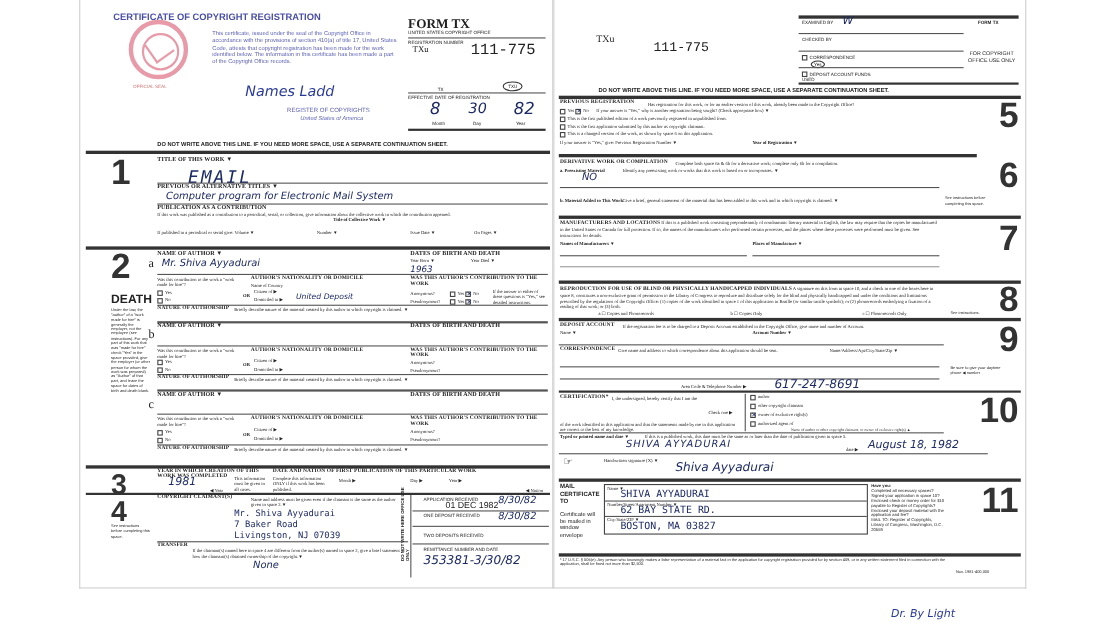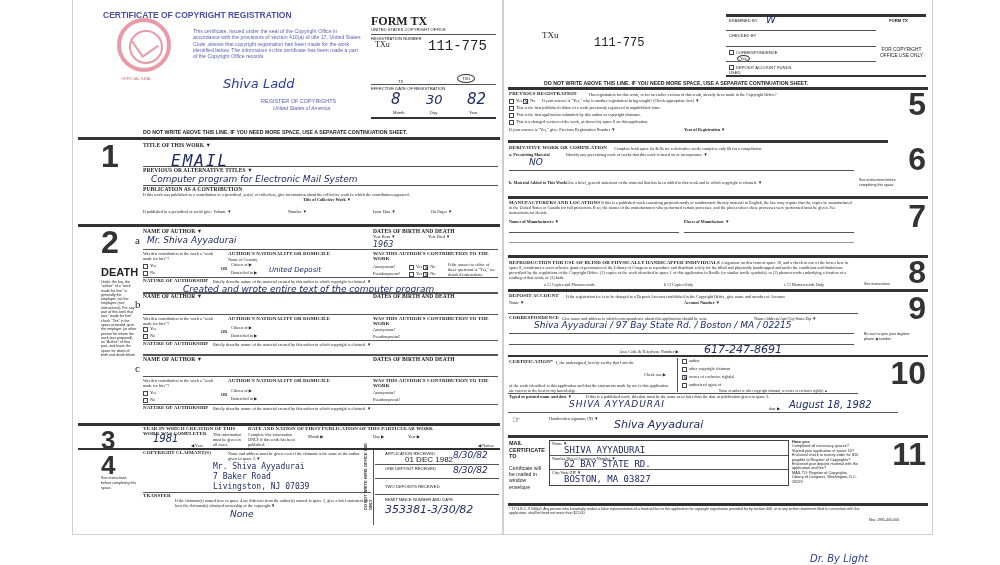--- a/index.html
+++ b/index.html
@@ -35,21 +35,21 @@
 
   <div class="abs sans" style="left:30px;top:10px;font-size:8.5px;font-weight:bold;color:#4a4fa8;">CERTIFICATE OF COPYRIGHT REGISTRATION</div>
 
   <div class="seal">
       <div class="seal-mark"></div>
     </div>
   <div class="abs sans tiny" style="left:48px;top:76px;color:#c77;">OFFICIAL SEAL</div>
 
   <div class="abs sans" style="left:120px;top:28px;width:168px;font-size:5.2px;line-height:6.3px;color:#5a5fb0;">This certificate, issued under the seal of the Copyright Office in accordance with the provisions of section 410(a) of title 17, United States Code, attests that copyright registration has been made for the work identified below. The information in this certificate has been made a part of the Copyright Office records.</div>
 
-  <div class="abs hand" style="left:150px;top:76px;font-size:13px;color:#2a3a9a;">Shiva Ladd</div>
+  <div class="abs hand" style="left:150px;top:76px;font-size:13px;color:#2a3a9a;">Names Ladd</div>
   <div class="abs sans" style="left:188px;top:98px;font-size:5.5px;color:#5a5fb0;">REGISTER OF COPYRIGHTS</div>
   <div class="abs sans" style="left:200px;top:105px;font-size:5.2px;font-style:italic;color:#5a5fb0;">United States of America</div>
 
   <div class="abs" style="left:298px;top:14px;font-size:12px;font-weight:bold;">FORM TX</div>
   <div class="abs sans tiny" style="left:298px;top:27px;">UNITED STATES COPYRIGHT OFFICE</div>
   <div class="thin" style="left:298px;top:34px;width:125px;"></div>
   <div class="abs sans tiny" style="left:298px;top:36px;">REGISTRATION NUMBER</div>
   <div class="abs" style="left:302px;top:40px;font-size:8px;">TXu</div>
   <div class="abs" style="left:355px;top:38px;font-size:14px;font-family:'Liberation Mono',monospace;">111-775</div>
   <div class="abs sans tiny" style="left:325px;top:79px;">TX</div>
@@ -104,21 +104,20 @@
   <div class="abs hand" style="left:196px;top:266px;font-size:7px;">United Deposit</div>
   <div class="abs lbl" style="left:300px;top:251px;width:120px;font-size:5px;">WAS THIS AUTHOR'S CONTRIBUTION TO THE WORK</div>
   <div class="abs tiny" style="left:300px;top:264px;">Anonymous?</div>
   <div class="abs tiny" style="left:300px;top:271px;">Pseudonymous?</div>
   <div class="abs tiny" style="left:336px;top:264px;"><span class="cb"></span>Yes <span class="cb x"></span>No</div>
   <div class="abs tiny" style="left:336px;top:271px;"><span class="cb"></span>Yes <span class="cb x"></span>No</div>
   <div class="abs tiny" style="left:375px;top:262px;width:48px;">If the answer to either of these questions is "Yes," see detailed instructions.</div>
   <div class="thin" style="left:70px;top:277px;width:355px;"></div>
   <div class="abs lbl" style="left:70px;top:278px;font-size:5px;">NATURE OF AUTHORSHIP</div>
   <div class="abs tiny" style="left:140px;top:279px;">Briefly describe nature of the material created by this author in which copyright is claimed. ▼</div>
-  <div class="abs hand" style="left:110px;top:284px;font-size:9px;white-space:nowrap;">Created and wrote entire text of the computer program</div>
 
   <div class="abs sans" style="left:28px;top:266px;font-size:11px;font-weight:bold;">DEATH</div>
   <div class="abs sans" style="left:28px;top:280px;width:36px;font-size:3.6px;line-height:4.3px;">Under the law, the "author" of a "work made for hire" is generally the employer, not the employee (see instructions). For any part of this work that was "made for hire" check "Yes" in the space provided, give the employer (or other person for whom the work was prepared) as "Author" of that part, and leave the space for dates of birth and death blank.</div>
 
   <div class="thin" style="left:70px;top:292px;width:355px;height:2px;"></div>
   <div class="abs" style="left:62px;top:298px;font-size:11px;">b</div>
   <div class="abs lbl" style="left:70px;top:293px;">NAME OF AUTHOR ▼</div>
   <div class="abs lbl" style="left:300px;top:293px;">DATES OF BIRTH AND DEATH</div>
   <div class="thin" style="left:70px;top:314px;width:355px;"></div>
   <div class="abs tiny" style="left:70px;top:316px;width:80px;">Was this contribution to the work a "work made for hire"?</div>
@@ -260,21 +259,20 @@
 
   <div class="bignum" style="right:6px;top:292px;">9</div>
   <div class="abs lbl" style="left:5px;top:293px;font-size:5px;">DEPOSIT ACCOUNT</div>
   <div class="abs tiny" style="left:62px;top:294px;">If the registration fee is to be charged to a Deposit Account established in the Copyright Office, give name and number of Account.</div>
   <div class="abs tiny" style="left:5px;top:300px;">Name ▼</div>
   <div class="abs tiny" style="left:180px;top:300px;font-weight:bold;">Account Number ▼</div>
   <div class="thin" style="left:4px;top:313px;width:350px;"></div>
   <div class="abs lbl" style="left:5px;top:315px;font-size:5px;">CORRESPONDENCE</div>
   <div class="abs tiny" style="left:58px;top:316px;">Give name and address to which correspondence about this application should be sent.</div>
   <div class="abs tiny" style="left:250px;top:316px;">Name/Address/Apt/City/State/Zip ▼</div>
-  <div class="abs hand" style="left:30px;top:320px;font-size:9px;white-space:nowrap;">Shiva Ayyadurai / 97 Bay State Rd. / Boston / MA / 02215</div>
   <div class="thin" style="left:5px;top:333px;width:345px;"></div>
   <div class="thin" style="left:5px;top:344px;width:345px;"></div>
   <div class="abs tiny" style="left:115px;top:349px;">Area Code &amp; Telephone Number ▶</div>
   <div class="abs hand" style="left:200px;top:343px;font-size:11px;">617-247-8691</div>
   <div class="abs sans tiny" style="left:360px;top:332px;width:55px;font-size:3.6px;">Be sure to give your daytime phone ◀ number</div>
   <div class="thick" style="left:4px;top:355px;width:420px;height:2px;"></div>
 
   <div class="bignum" style="right:6px;top:357px;">10</div>
   <div class="abs lbl" style="left:5px;top:359px;font-size:5px;">CERTIFICATION*</div>
   <div class="abs tiny" style="left:52px;top:360px;">I, the undersigned, hereby certify that I am the</div>

